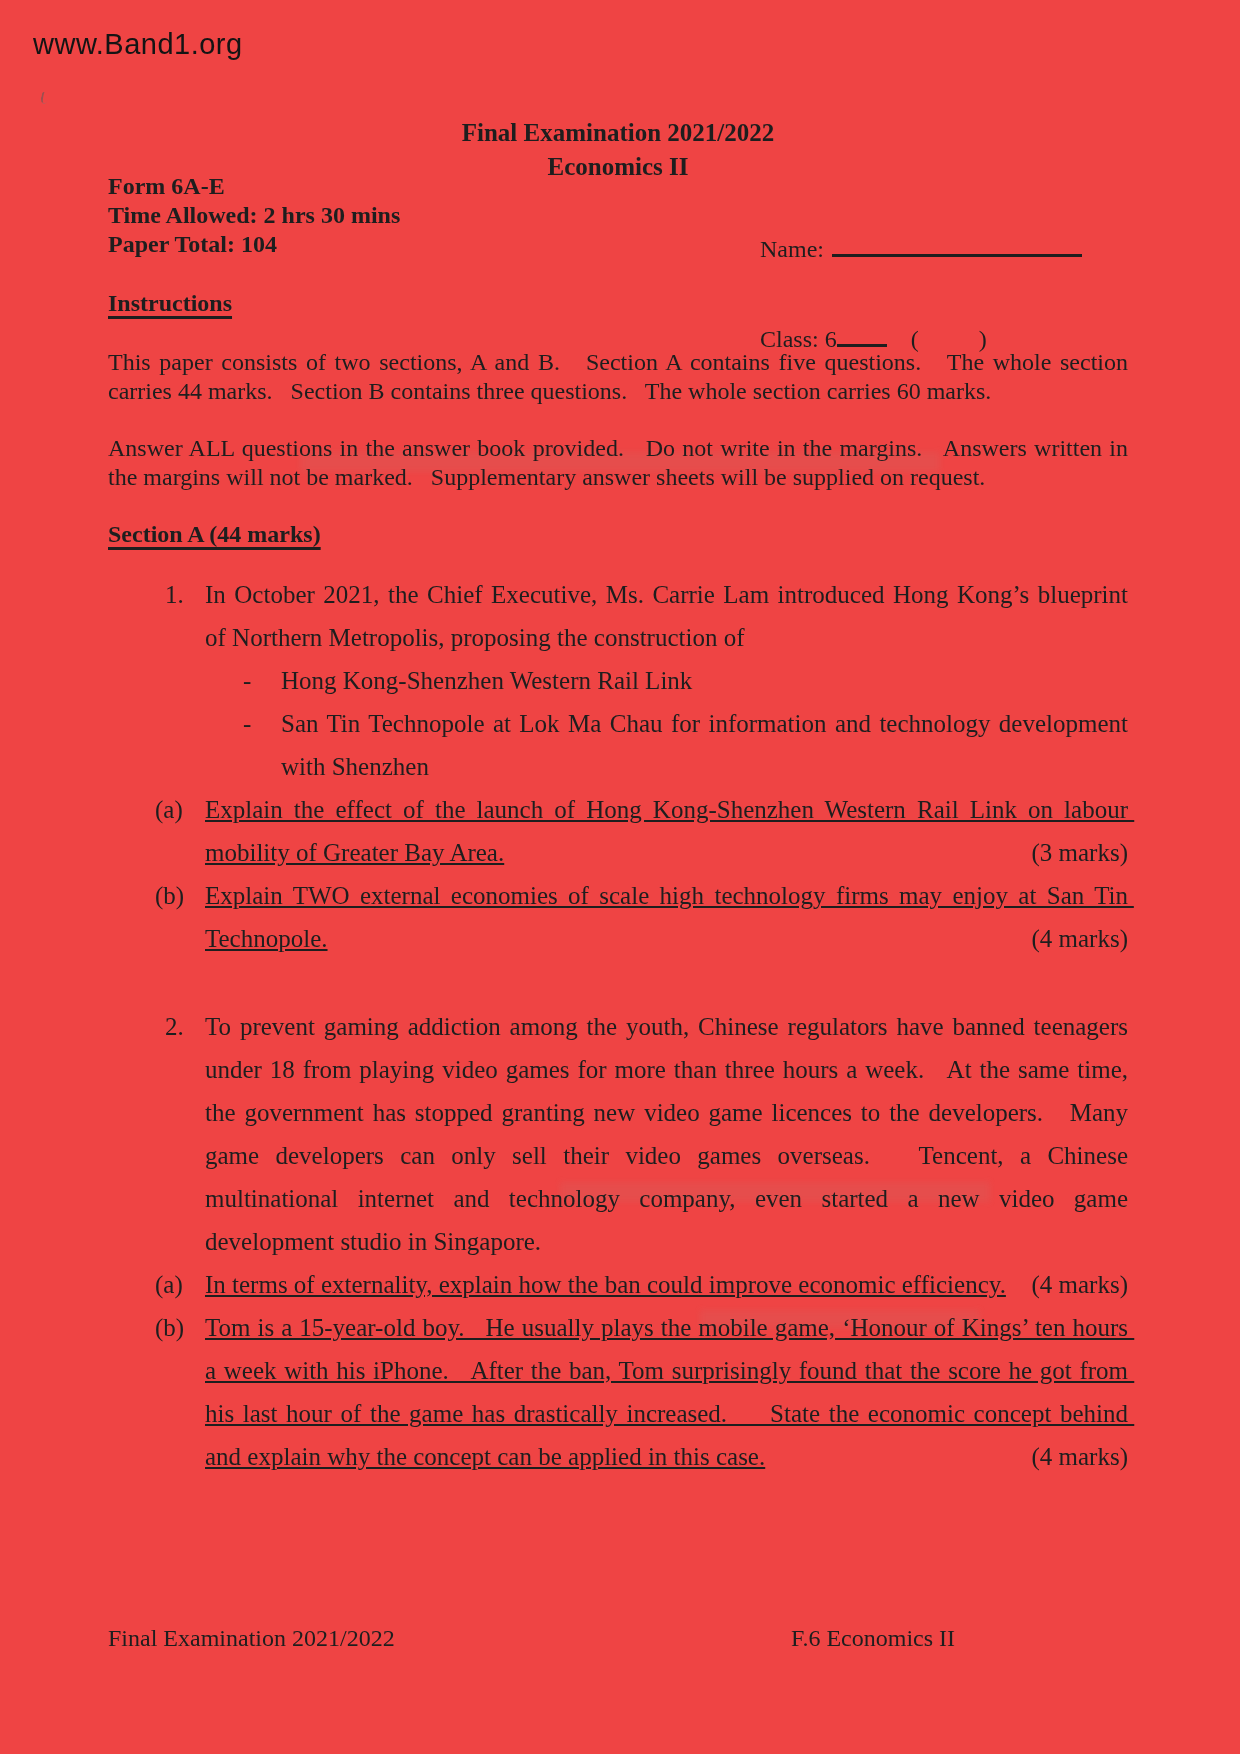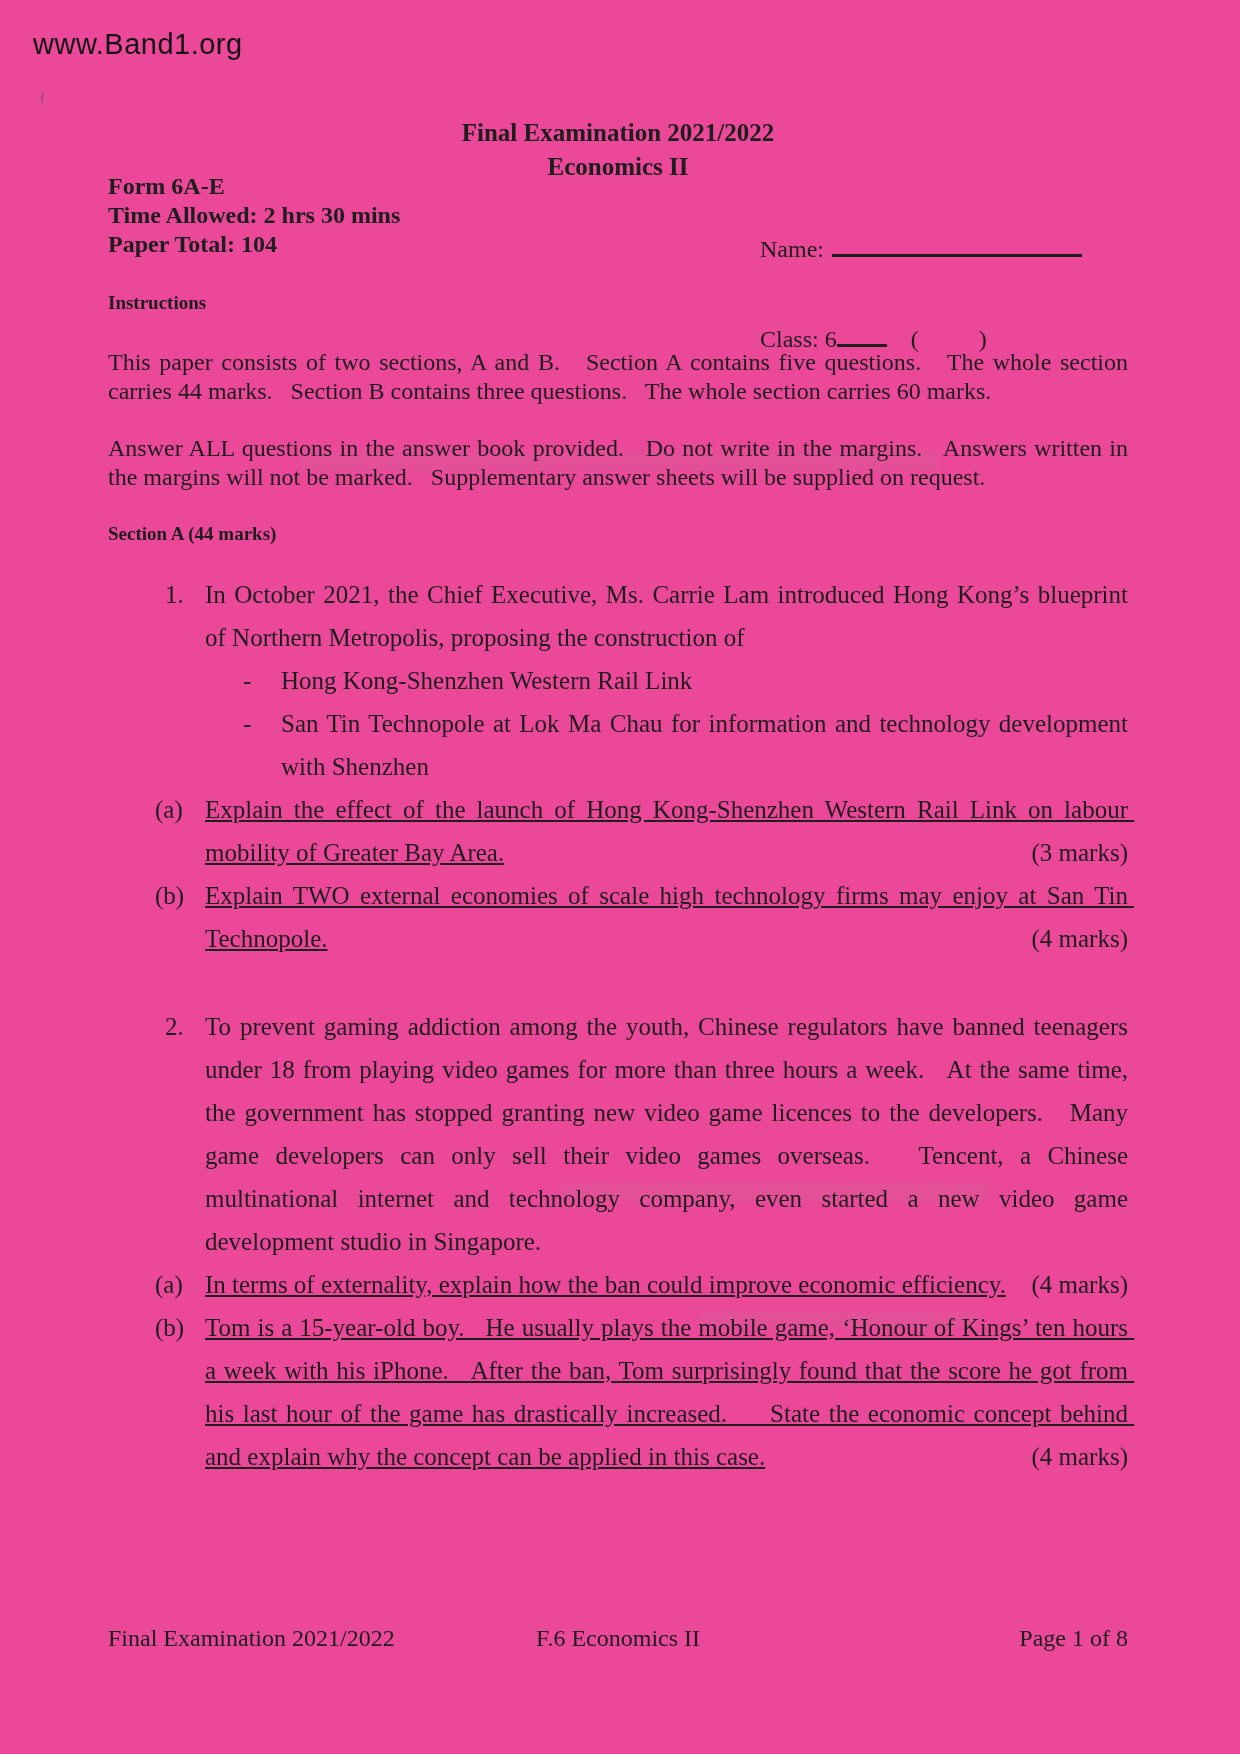--- a/index.html
+++ b/index.html
@@ -1,21 +1,21 @@
 <!DOCTYPE html>
 <html><head>
 <meta charset="utf-8">
 <style>
   html, body { margin: 0; padding: 0; background: #e9e9e7; }
   .page {
     position: relative;
     width: 1240px;
     height: 1754px;
     margin: 0 auto;
-    background: #ec4899;
+    background: #ef4444;
     font-family: "Liberation Serif", serif;
     color: #1e1e1e;
     overflow: hidden;
   }
   .watermark {
     position: absolute; left: 33px; top: 28px;
     font-family: "Liberation Sans", sans-serif;
     font-size: 29px; color: #141414; letter-spacing: 0.5px;
   }
   .scan-artifact {
@@ -45,22 +45,22 @@
   .fill-line {
     display: inline-block; border-bottom: 3px solid #1e1e1e;
     height: 20px; vertical-align: baseline;
   }
   .name-line { width: 250px; margin-left: 8px; }
   .class-line { width: 50px; }
 
   .main { position: absolute; top: 290px; left: 108px; width: 1020px; }
 
   .uhead {
-    font-weight: bold; font-size: 19px; line-height: 26px;
-    text-decoration-thickness: 2.5px; text-underline-offset: 5px;
+    font-weight: bold; font-size: 24px; line-height: 26px;
+    text-decoration: underline; text-decoration-thickness: 2.5px; text-underline-offset: 5px;
   }
   #instructions-heading { margin-bottom: 32px; }
   .para {
     font-size: 24px; line-height: 28.5px; text-align: justify;
     white-space: pre-wrap; margin: 0 0 29px 0;
   }
   #para-2 { margin-bottom: 30px; }
   #section-a-heading { margin-bottom: 26px; }
 
   .question { position: relative; padding-left: 97px; font-size: 25px; line-height: 43px; }
@@ -155,16 +155,15 @@
         <span class="part-text">Tom is a 15-year-old boy.   He usually plays the mobile game, ‘Honour of Kings’ ten hours a week with his iPhone.   After the ban, Tom surprisingly found that the score he got from his last hour of the game has drastically increased.     State the economic concept behind and explain why the concept can be applied in this case.</span>
         <span class="part-marks">(4 marks)</span>
       </div>
     </div>
 
   </div>
 
   <div class="footer">
     <div class="footer-left">Final Examination 2021/2022</div>
     <div class="footer-center">F.6 Economics II</div>
-    <div class="footer-right">Page 1 of 8</div>
   </div>
 
 </div>
 
 </body></html>

